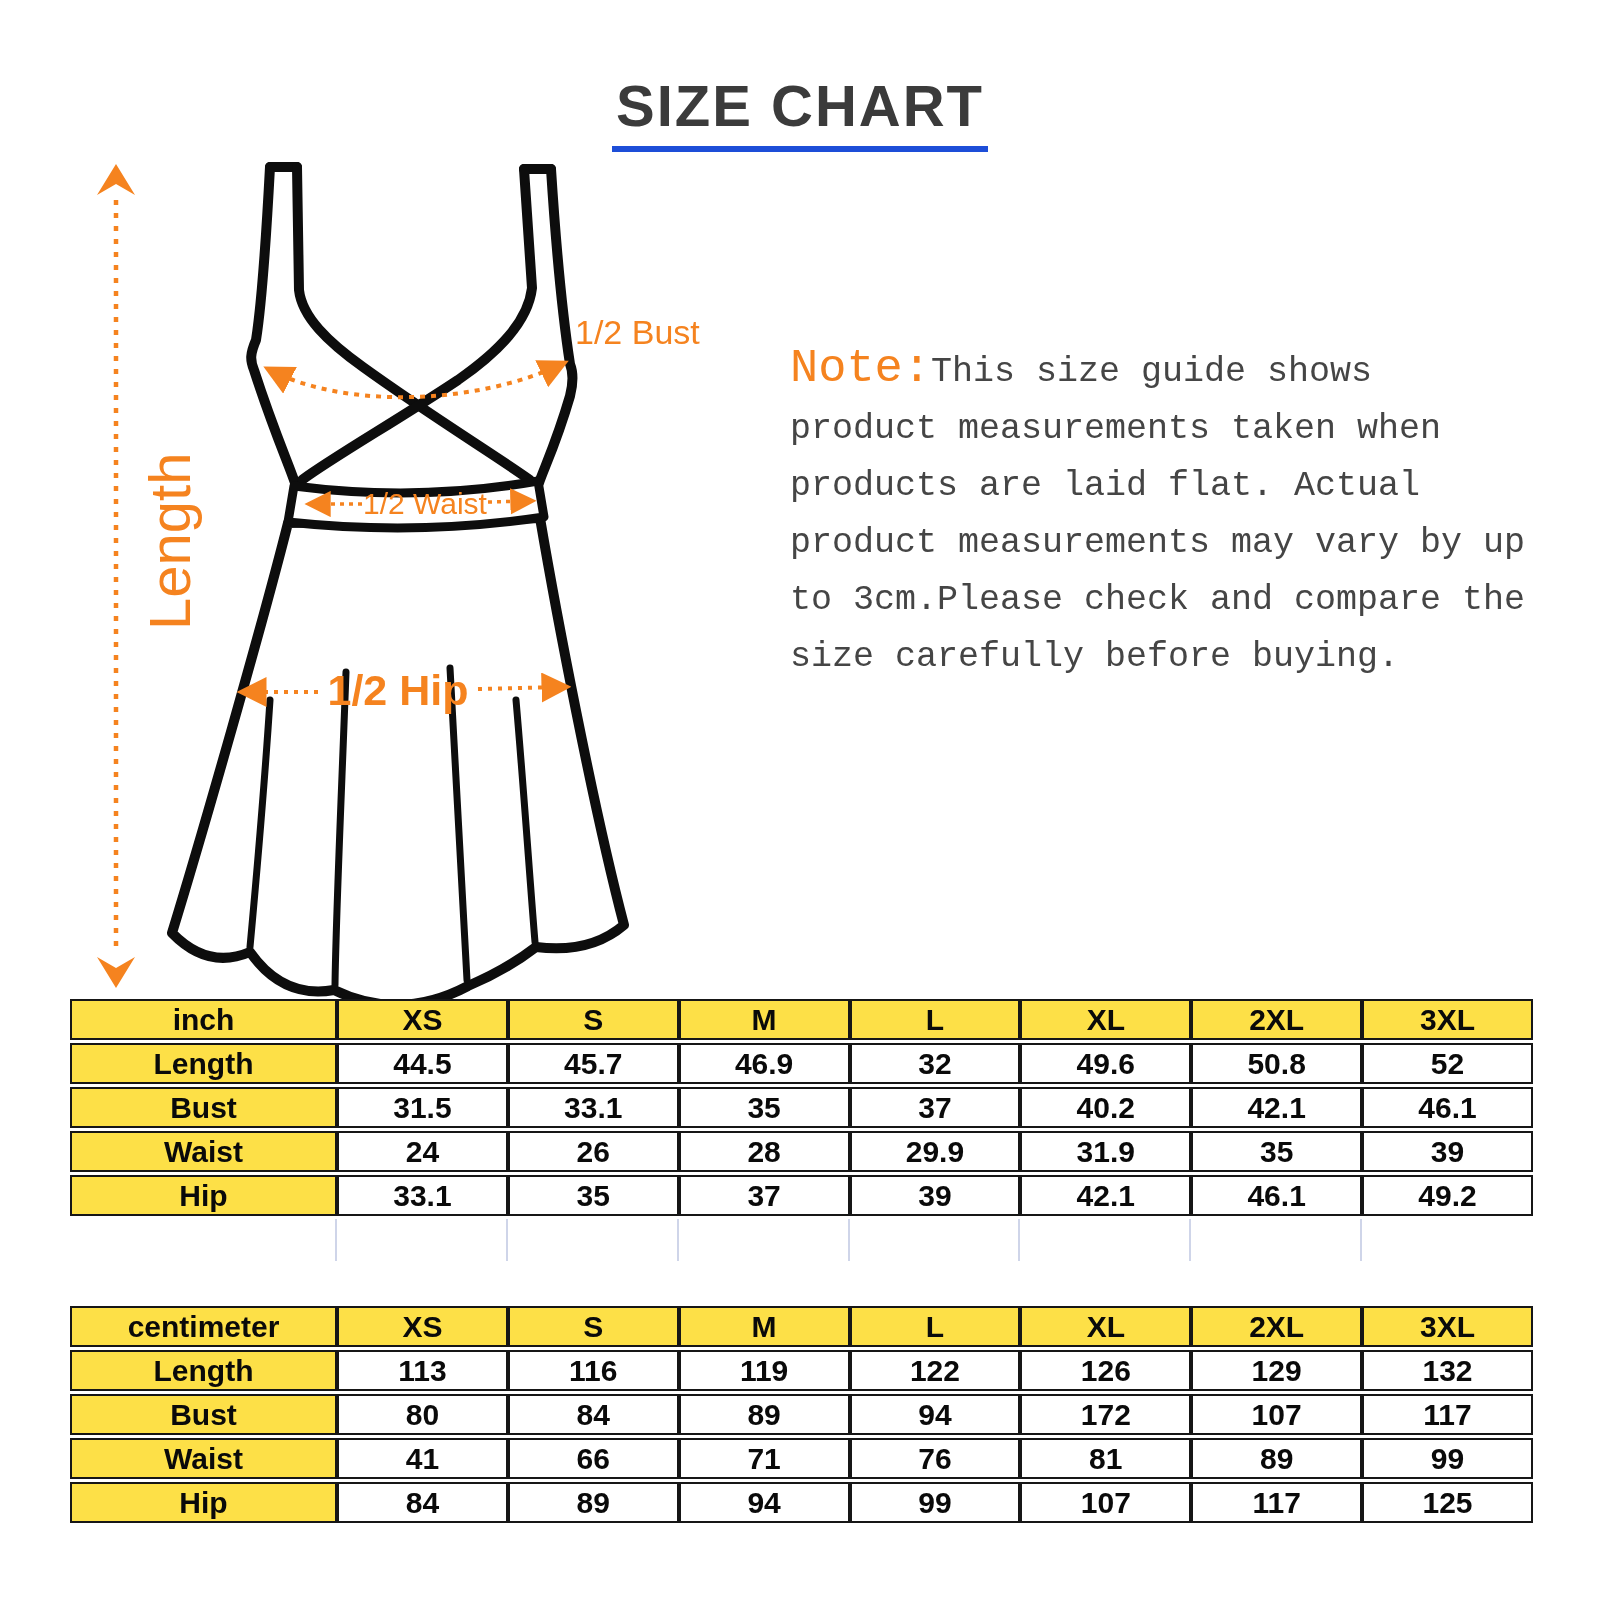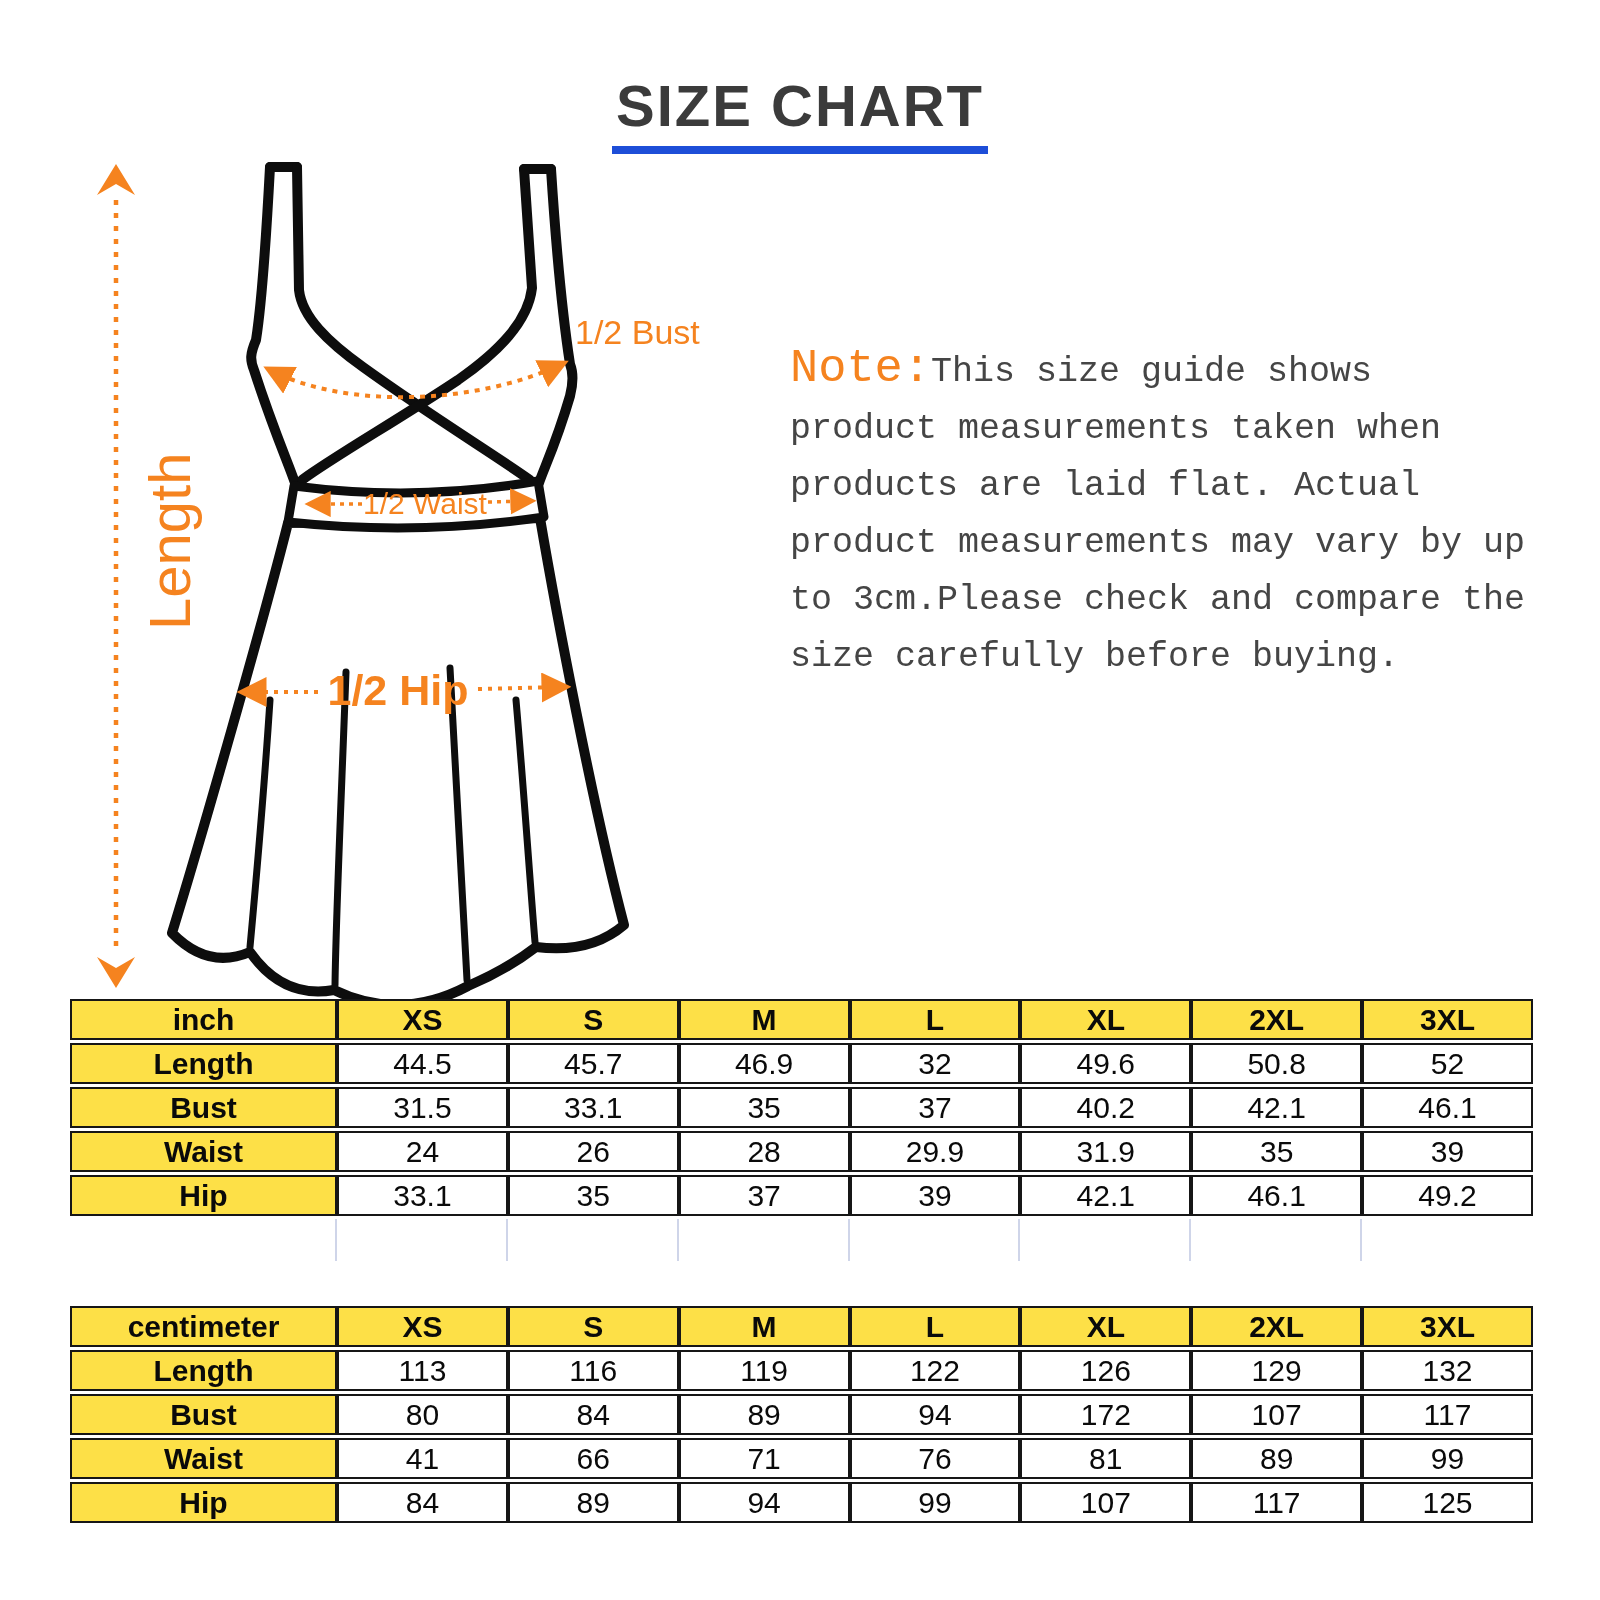--- a/index.html
+++ b/index.html
@@ -2,38 +2,38 @@
 <html><head>
 <meta charset="utf-8">
 <style>
   html,body{margin:0;padding:0;background:#ffffff;}
   body{width:1600px;height:1600px;position:relative;overflow:hidden;
        font-family:"Liberation Sans", sans-serif;}
 
   
   .title-wrap{position:absolute;top:72px;left:0;width:1600px;text-align:center;}
   .title{display:inline-block;font-size:58px;font-weight:bold;letter-spacing:2px;
-         color:#3b3b3b;border-bottom:8px solid #1d4ed8;padding:0 4px 7px 4px;}
+         color:#3b3b3b;border-bottom:6px solid #1d4ed8;padding:0 4px 7px 4px;}
 
   
   .note{position:absolute;left:790px;top:340px;width:745px;
         font-size:35px;line-height:57px;color:#454545;font-family:Liberation Mono, monospace;}
   .note-label{font-size:47px;color:#f5831f;}
 
   
   .diagram{position:absolute;left:78px;top:152px;width:650px;height:865px;}
 
   
   .size-table{position:absolute;left:70px;width:1463px;
               border-collapse:separate;border-spacing:0 3px;table-layout:fixed;}
   .size-table th,.size-table td{border:2px solid #161616;height:37px;padding:0;
               text-align:center;vertical-align:middle;font-size:30px;
               line-height:1;color:#0a0a0a;overflow:hidden;}
   .size-table th{background:#fde047;font-weight:bold;}
-  .size-table td{background:#ffffff;font-weight:normal;}
+  .size-table td{background:#ffffff;font-weight:bold;}
   #table-inch{top:996px;}
   #table-cm{top:1303px;}
   .table-gap{position:absolute;left:70px;top:1219px;width:1463px;height:42px;
              display:grid;grid-template-columns:267px repeat(7,1fr);}
   .table-gap span{border-right:2px solid #cfd5e9;}
   .table-gap span:last-child{border-right:none;}
 </style>
 </head>
 <body>
 

